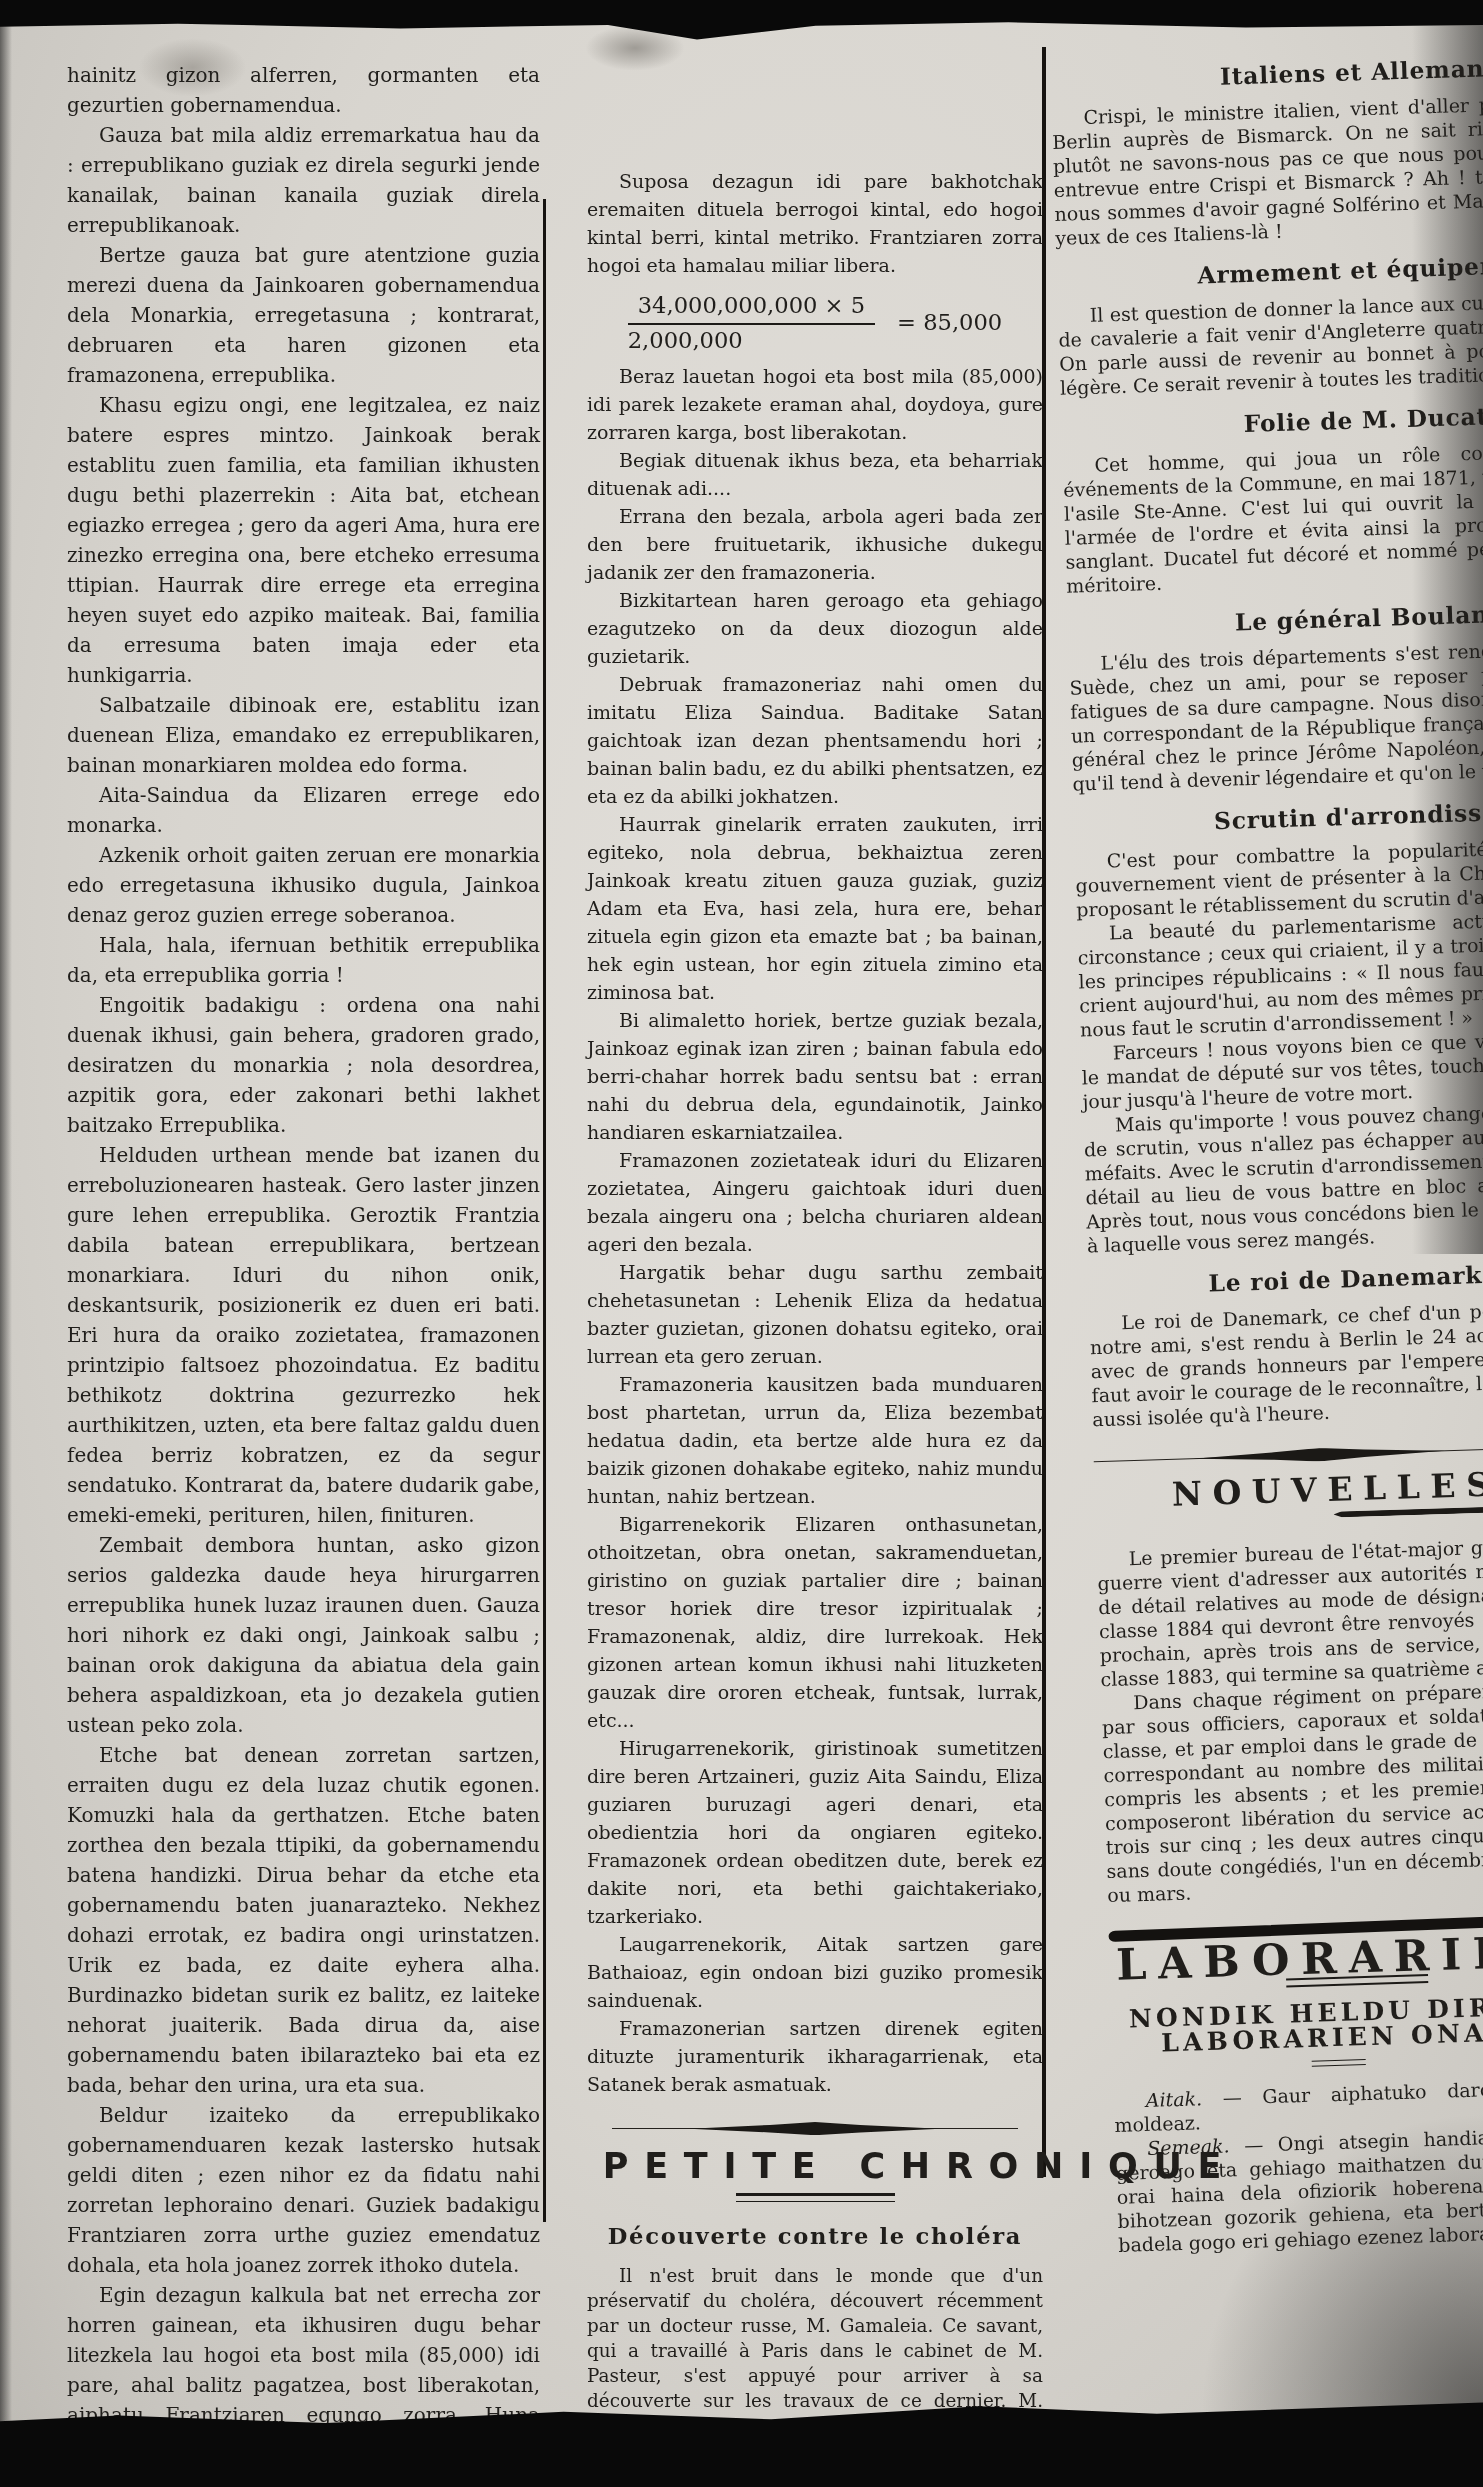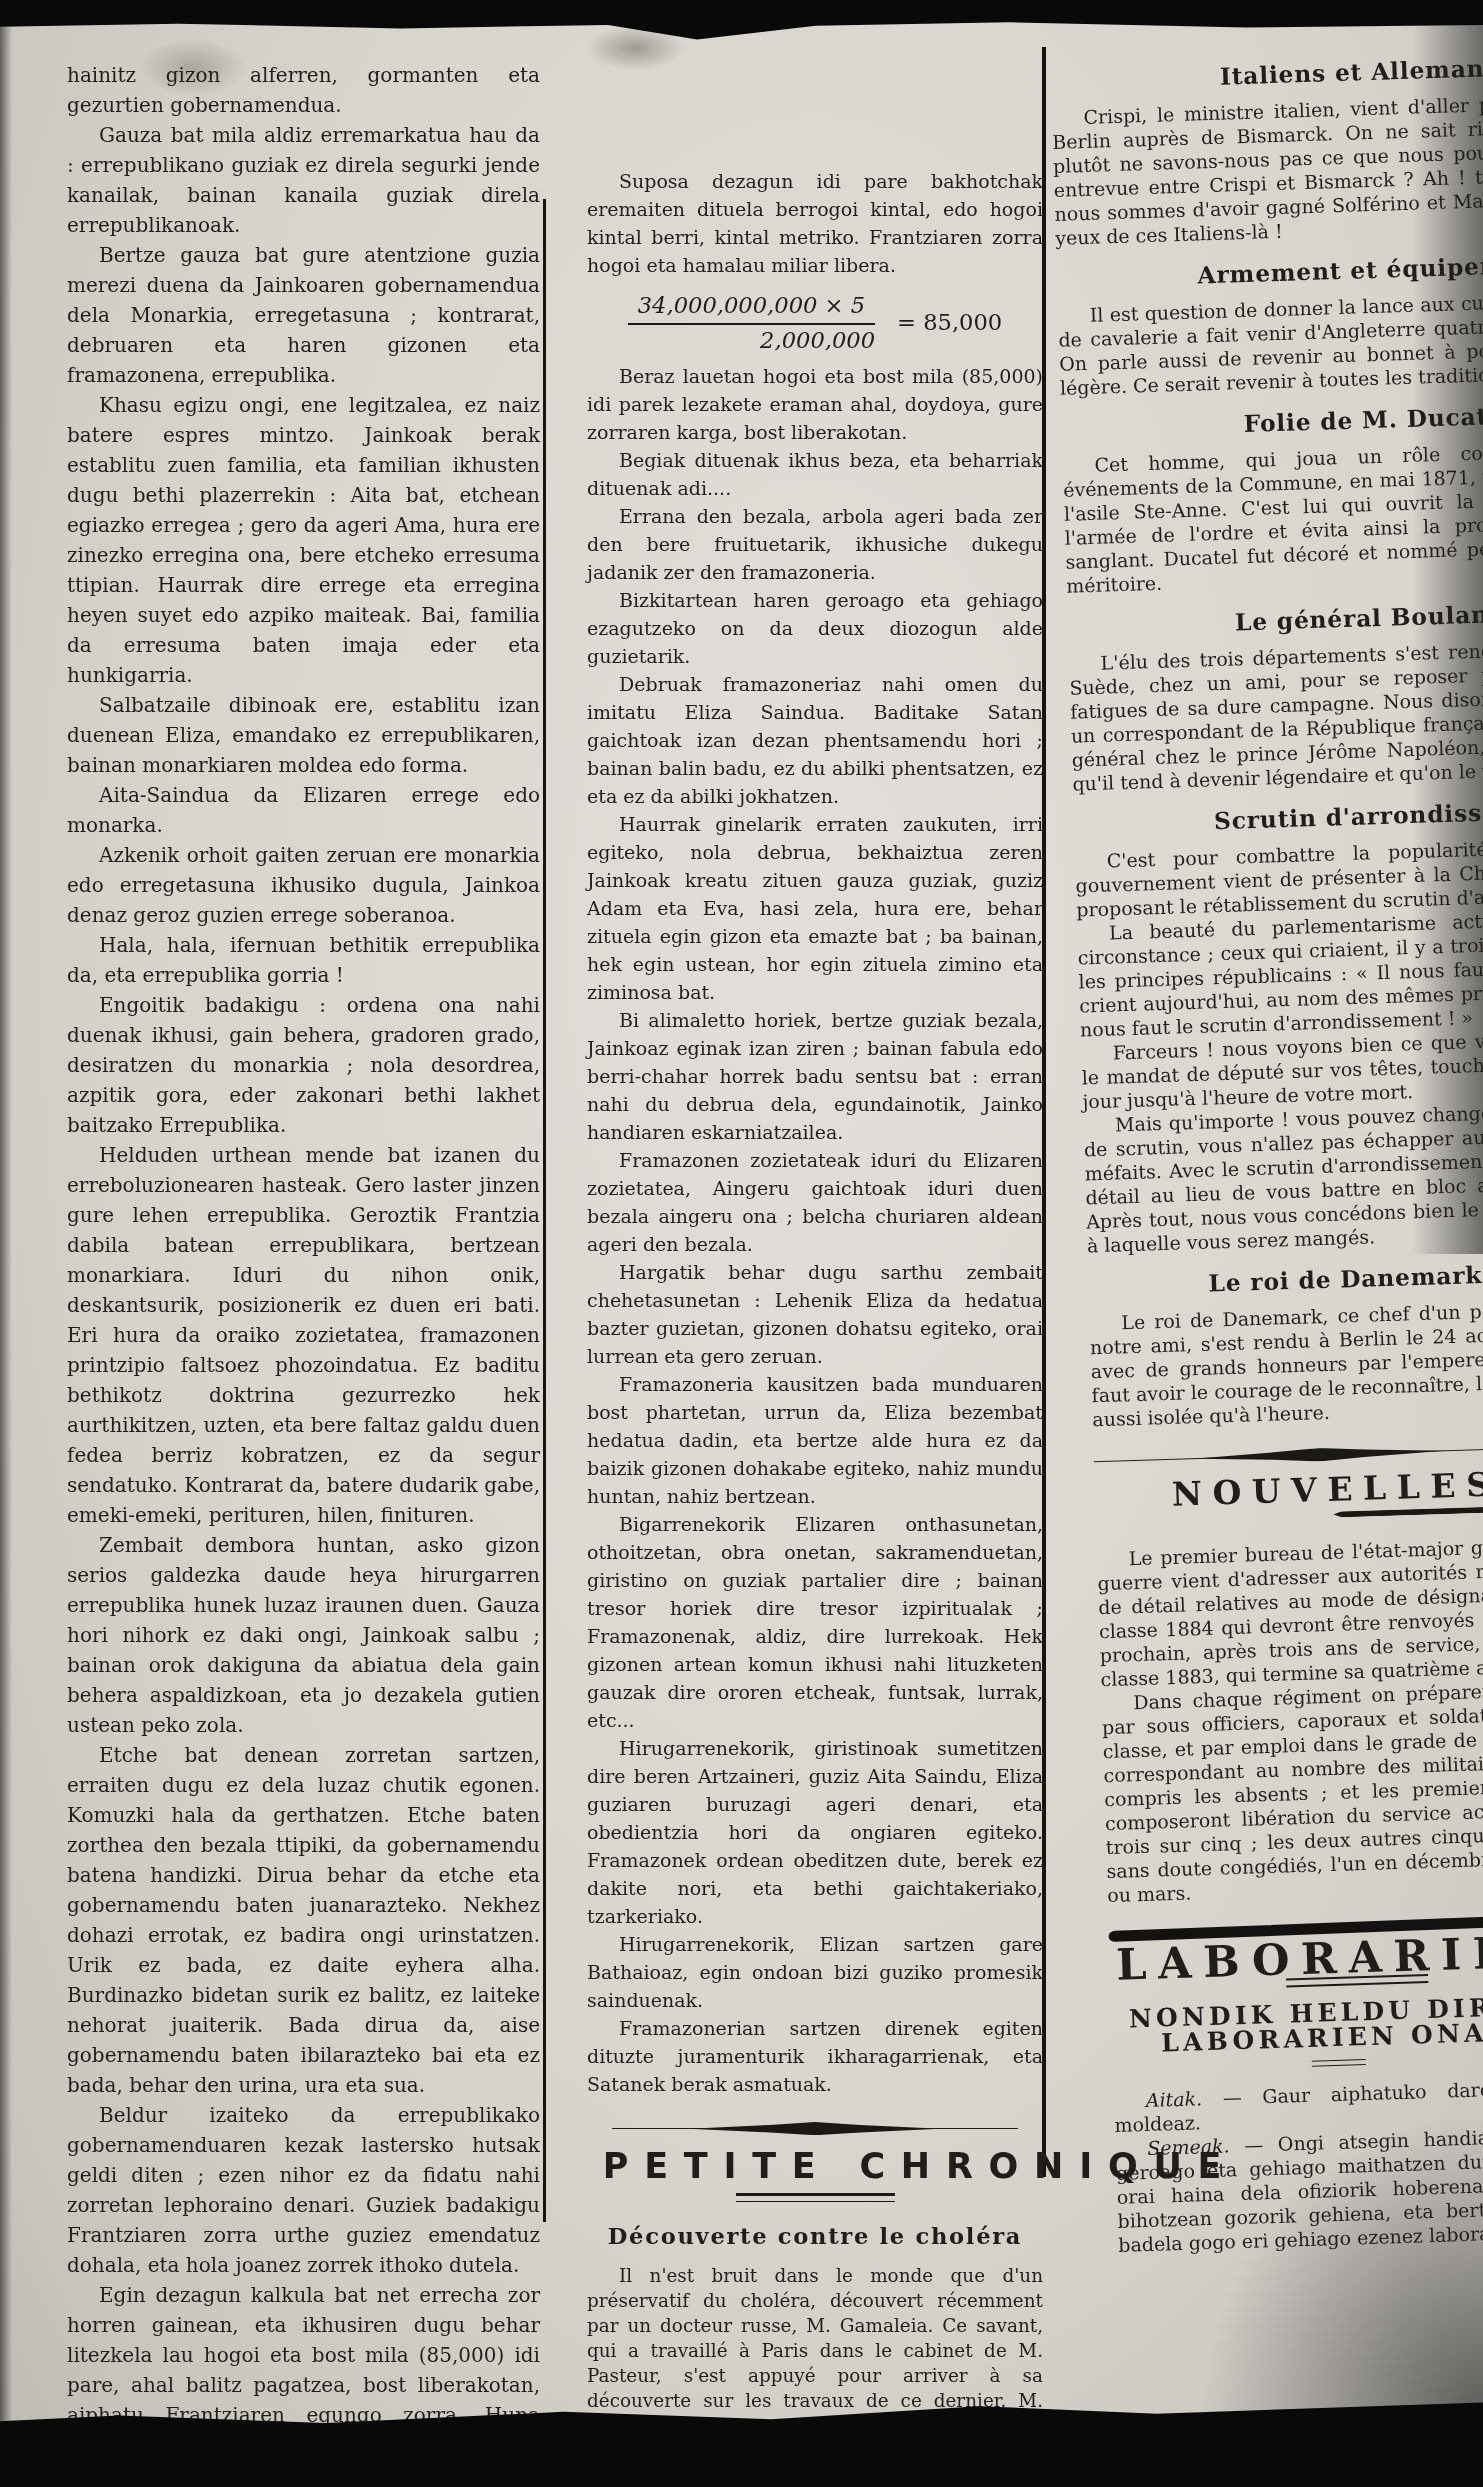--- a/index.html
+++ b/index.html
@@ -31,21 +31,21 @@
   .col-left{left:67px;top:60px;width:473px;font-size:20px;line-height:30px;}
   .col-mid{left:587px;top:167px;width:456px;font-size:19px;line-height:28px;}
   .col-right{left:1050px;top:70px;width:635px;font-size:19px;line-height:24px;
     transform:rotate(-1.8deg);transform-origin:0 0;}
   
   .sec-h{font-weight:bold;text-align:center;font-size:23.4px;letter-spacing:0.8px;
     margin:18.4px auto 11.7px;text-indent:0 !important;width:451px;}
   .sec-h.first{margin-top:0;}
   
   .formula{display:flex;align-items:center;justify-content:center;gap:22px;margin:11.7px 0 8.4px;font-size:22.6px;}
-  .frac{text-align:right;font-style:italic;}
+  .frac{text-align:left;}
   .frac-num{padding:0 10px 4.2px;border-bottom:2.5px solid #1c1a17;}
   .frac-den{padding-top:1px;}
   
   .diamond-rule{position:relative;height:16.7px;margin:22px 25px 15px;}
   .diamond-rule::before{content:"";position:absolute;left:0;right:0;top:7.5px;height:1.7px;background:#24211d;}
   .diamond-rule::after{content:"";position:absolute;left:50%;top:1.7px;width:251px;height:13.4px;
     transform:translateX(-50%);background:#1b1916;
     clip-path:polygon(0 50%,32% 22%,50% 0,68% 22%,100% 50%,68% 78%,50% 100%,32% 78%);}
   .diamond-rule.narrow{width:451px;margin-left:0;margin-right:0;}
   .pc-title{font-family:"DejaVu Sans", sans-serif;font-weight:bold;text-align:center;
@@ -111,21 +111,21 @@
     <p>Errana den bezala, arbola ageri bada zer den bere fruituetarik, ikhusiche dukegu jadanik zer den framazoneria.</p>
     <p>Bizkitartean haren geroago eta gehiago ezagutzeko on da deux diozogun alde guzietarik.</p>
     <p>Debruak framazoneriaz nahi omen du imitatu Eliza Saindua. Baditake Satan gaichtoak izan dezan phentsamendu hori ; bainan balin badu, ez du abilki phentsatzen, ez eta ez da abilki jokhatzen.</p>
     <p>Haurrak ginelarik erraten zaukuten, irri egiteko, nola debrua, bekhaiztua zeren Jainkoak kreatu zituen gauza guziak, guziz Adam eta Eva, hasi zela, hura ere, behar zituela egin gizon eta emazte bat ; ba bainan, hek egin ustean, hor egin zituela zimino eta ziminosa bat.</p>
     <p>Bi alimaletto horiek, bertze guziak bezala, Jainkoaz eginak izan ziren ; bainan fabula edo berri-chahar horrek badu sentsu bat : erran nahi du debrua dela, egundainotik, Jainko handiaren eskarniatzailea.</p>
     <p>Framazonen zozietateak iduri du Elizaren zozietatea, Aingeru gaichtoak iduri duen bezala aingeru ona ; belcha churiaren aldean ageri den bezala.</p>
     <p>Hargatik behar dugu sarthu zembait chehetasunetan : Lehenik Eliza da hedatua bazter guzietan, gizonen dohatsu egiteko, orai lurrean eta gero zeruan.</p>
     <p>Framazoneria kausitzen bada munduaren bost phartetan, urrun da, Eliza bezembat hedatua dadin, eta bertze alde hura ez da baizik gizonen dohakabe egiteko, nahiz mundu huntan, nahiz bertzean.</p>
     <p>Bigarrenekorik Elizaren onthasunetan, othoitzetan, obra onetan, sakramenduetan, giristino on guziak partalier dire ; bainan tresor horiek dire tresor izpiritualak ; Framazonenak, aldiz, dire lurrekoak. Hek gizonen artean komun ikhusi nahi lituzketen gauzak dire ororen etcheak, funtsak, lurrak, etc...</p>
     <p>Hirugarrenekorik, giristinoak sumetitzen dire beren Artzaineri, guziz Aita Saindu, Eliza guziaren buruzagi ageri denari, eta obedientzia hori da ongiaren egiteko. Framazonek ordean obeditzen dute, berek ez dakite nori, eta bethi gaichtakeriako, tzarkeriako.</p>
-    <p>Hirugarrenekorik, Elizan sartzen gare Bathaioaz, egin ondoan bizi guziko promesik sainduenak.</p>
+    <p>Laugarrenekorik, Aitak sartzen gare Bathaioaz, egin ondoan bizi guziko promesik sainduenak.</p>
     <p>Framazonerian sartzen direnek egiten dituzte juramenturik ikharagarrienak, eta Satanek berak asmatuak.</p>
 
     <div class="diamond-rule"></div>
     <div class="pc-title">PETITE CHRONIQUE</div>
     <div class="double-rule"></div>
     <div class="pc-sub">Découverte contre le choléra</div>
     <div class="chronique-body">
       <p>Il n'est bruit dans le monde que d'un préservatif du choléra, découvert récemment par un docteur russe, M. Gamaleia. Ce savant, qui a travaillé à Paris dans le cabinet de M. Pasteur, s'est appuyé pour arriver à sa découverte sur les travaux de ce dernier. M. Gamaleia, dans une communication à l'Académie des sciences, offre de faire l'expérience du préservatif sur son propre corps. Sachons donc attendre quelque temps et gardons-nous de toute appréciation prématurée sur une découverte qui aurait une portée si considérable.</p>
     </div>
   </div>

